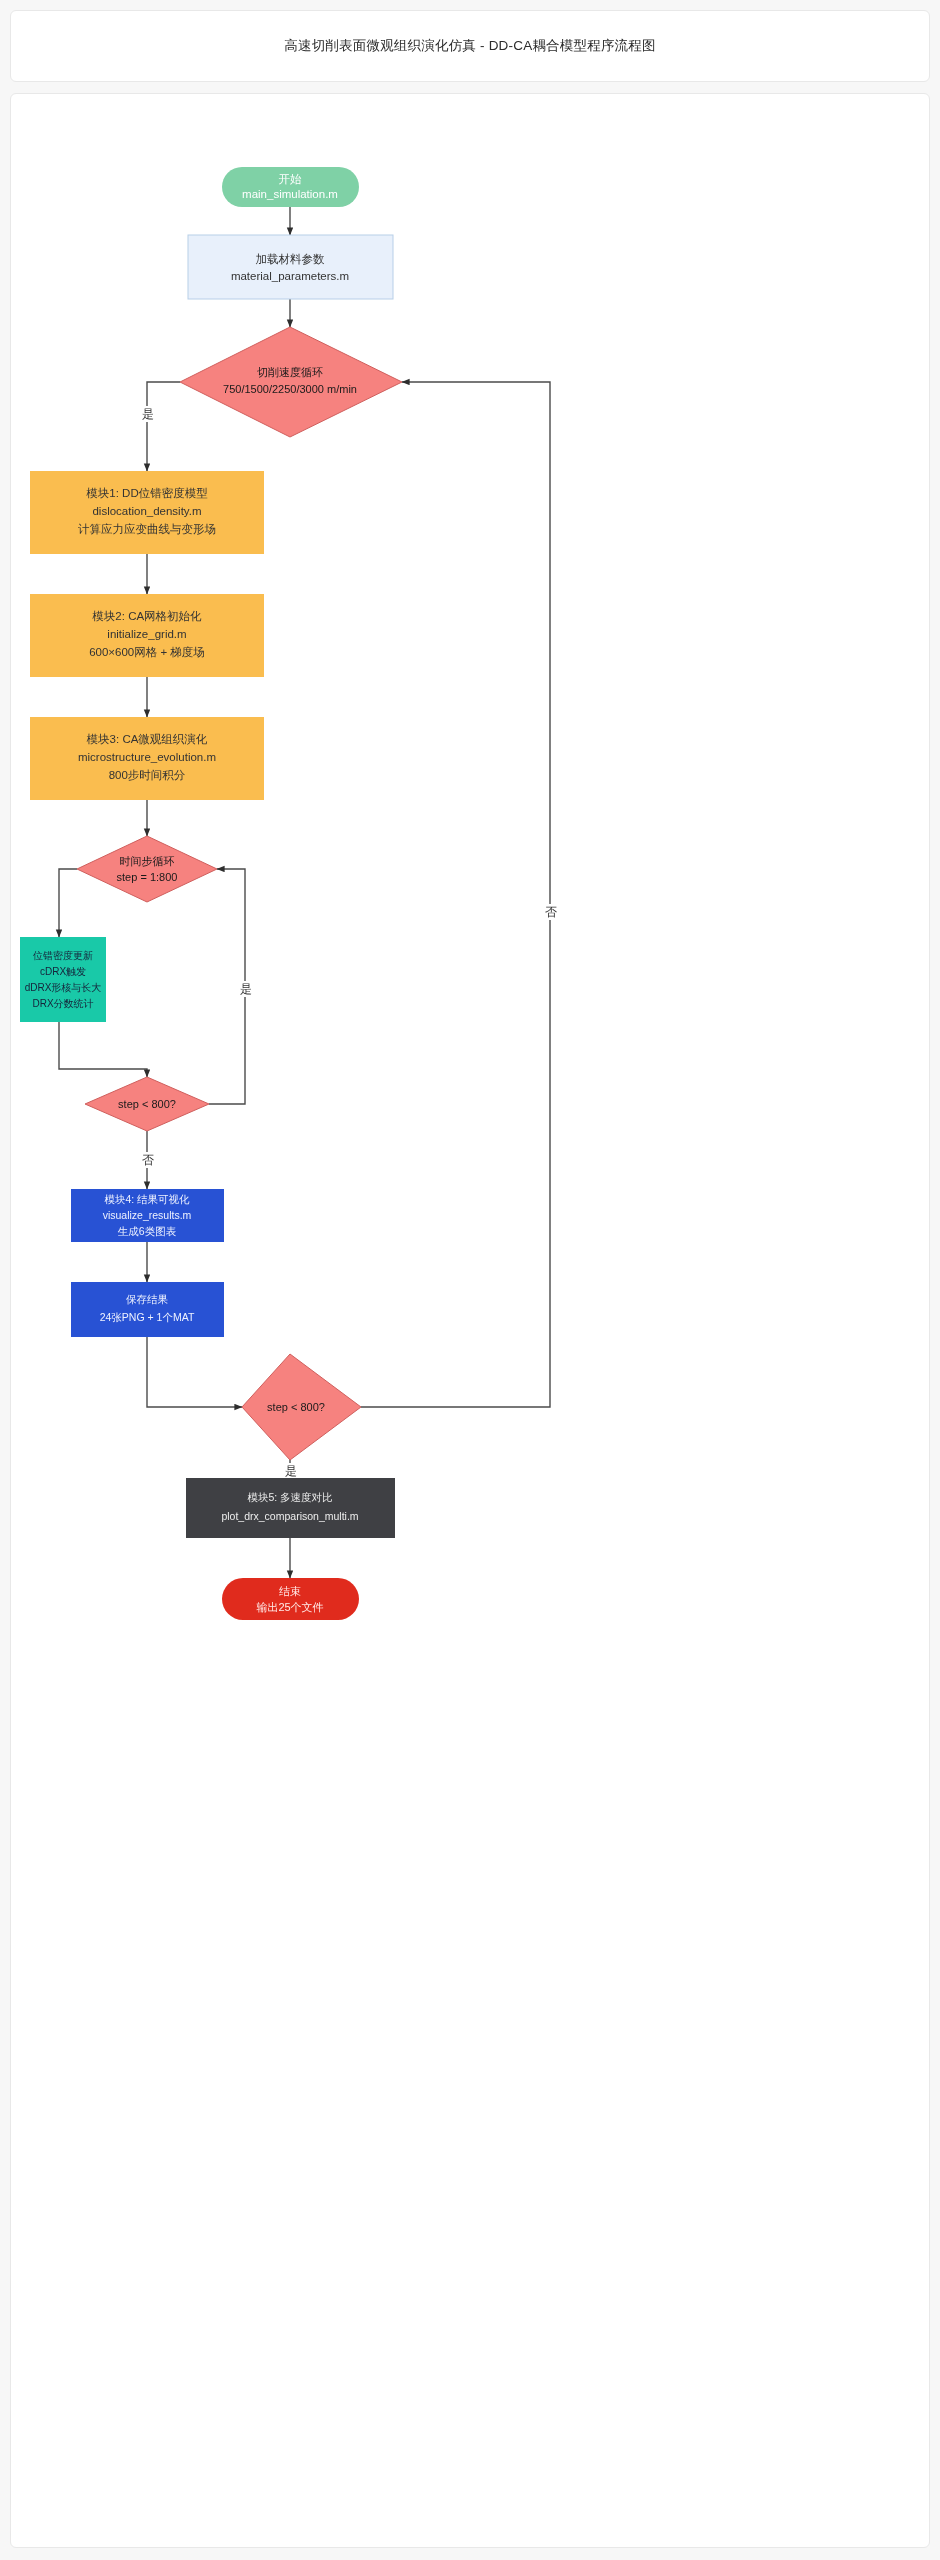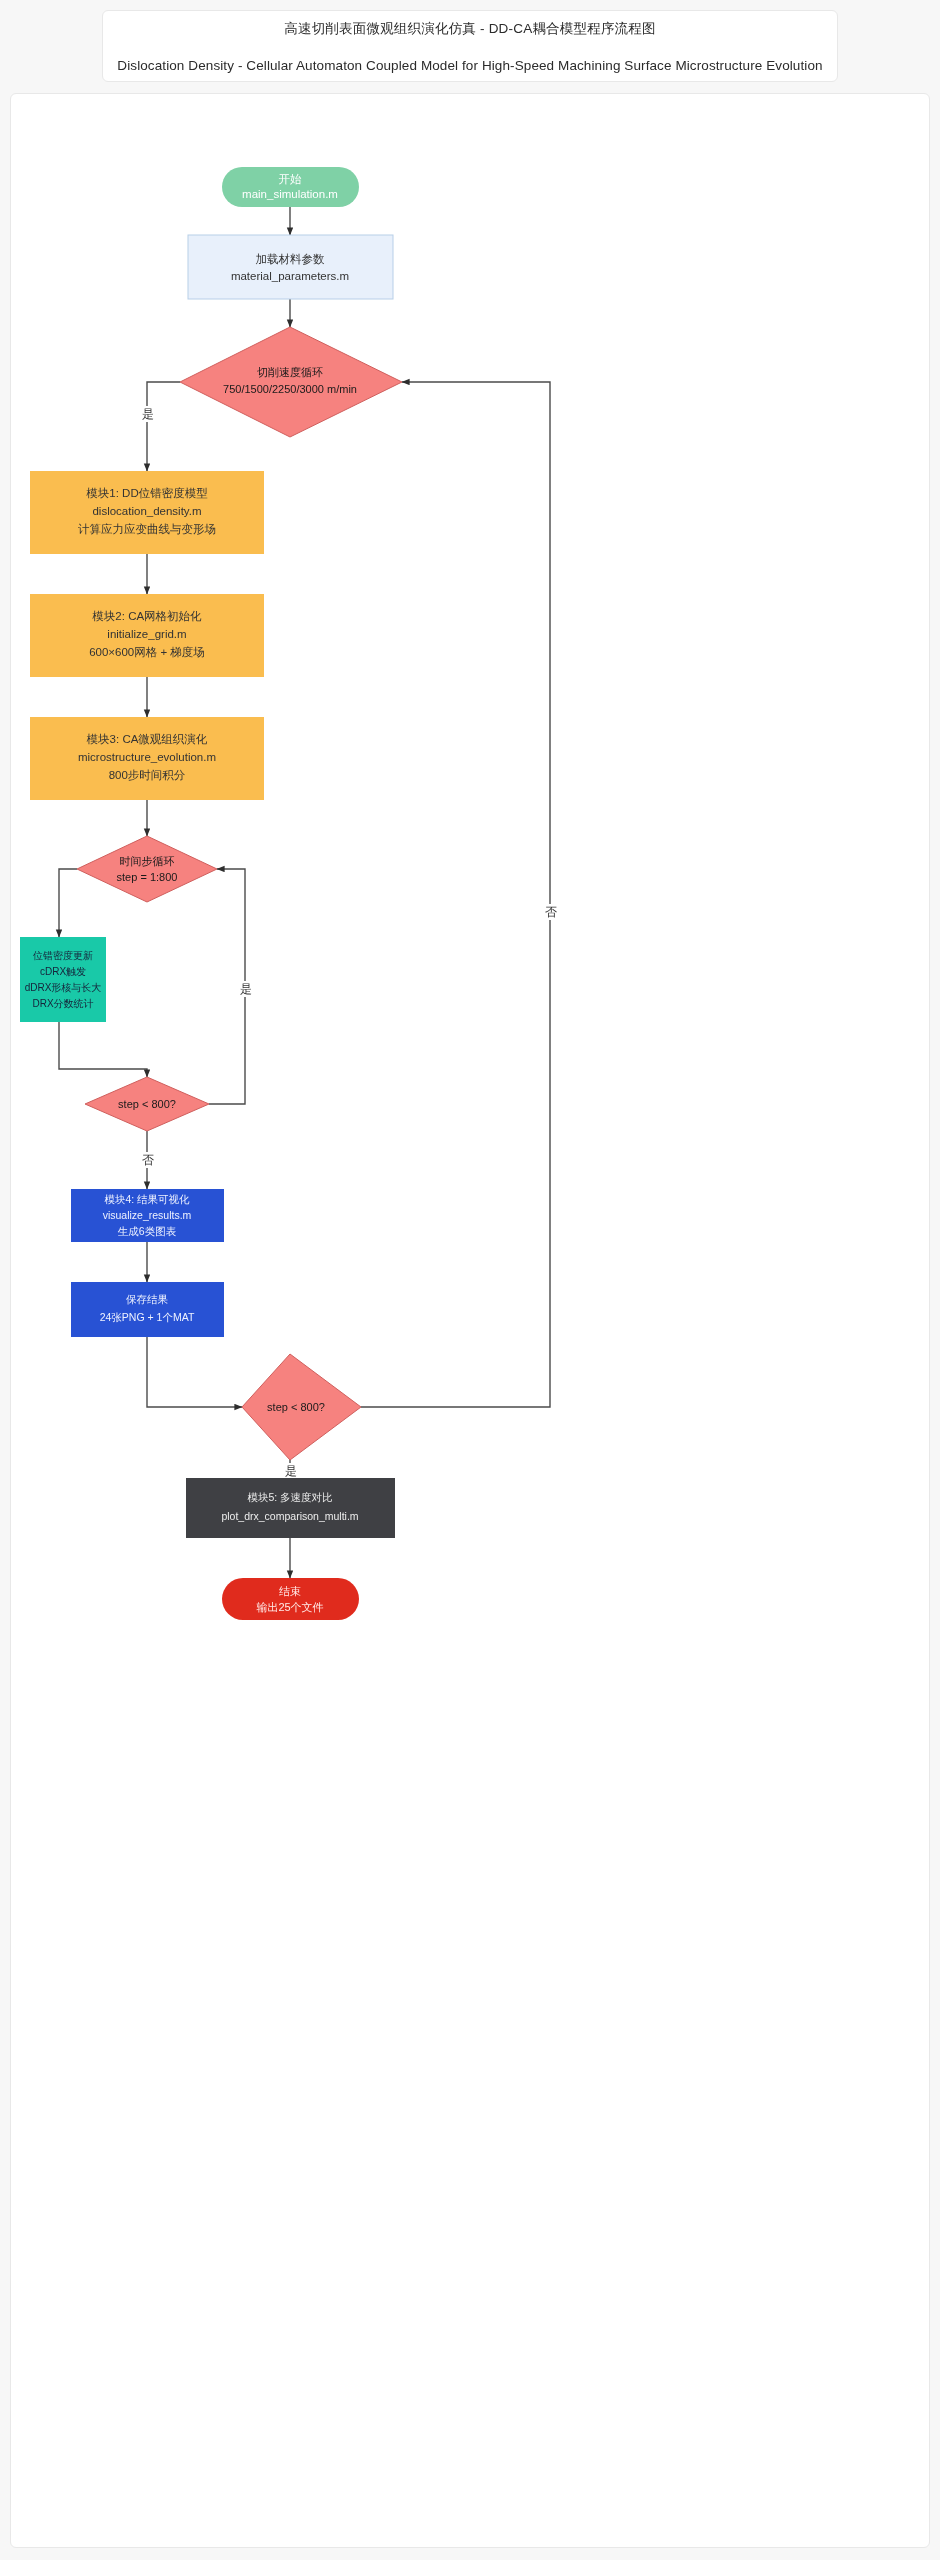--- a/index.html
+++ b/index.html
@@ -16,21 +16,21 @@
     box-sizing: border-box;
     padding: 10px;
   }
   .card {
     background: #ffffff;
     border: 1px solid #e8e8e8;
     border-radius: 6px;
     box-sizing: border-box;
   }
   #title-card {
-    width: 736px;
+    width: 920px;
     height: 72px;
     margin: 0 auto;
     display: flex;
     flex-direction: column;
     align-items: center;
     justify-content: center;
     gap: 20px;
   }
   #title-cn {
     font-size: 13.5px;
@@ -74,21 +74,20 @@
     fill: none;
   }
 </style>
 </head>
 <body>
 
 <div id="page">
 
   <div class="card" id="title-card">
     <div id="title-cn">高速切削表面微观组织演化仿真 - DD-CA耦合模型程序流程图</div>
-    <div id="title-en">Dislocation Density - Cellular Automaton Coupled Model for High-Speed Machining Surface Microstructure Evolution</div>
   </div>
 
   <div class="card" id="chart-card">
     <svg id="flow-svg" width="918" height="2453" viewBox="0 0 918 2453">
       <defs>
         <marker id="arrow" markerWidth="9" markerHeight="9" refX="7.6" refY="3.2" orient="auto" markerUnits="userSpaceOnUse">
           <path d="M0,0 L8,3.2 L0,6.4 z" fill="#2e2e2e"></path>
         </marker>
       </defs>
 

